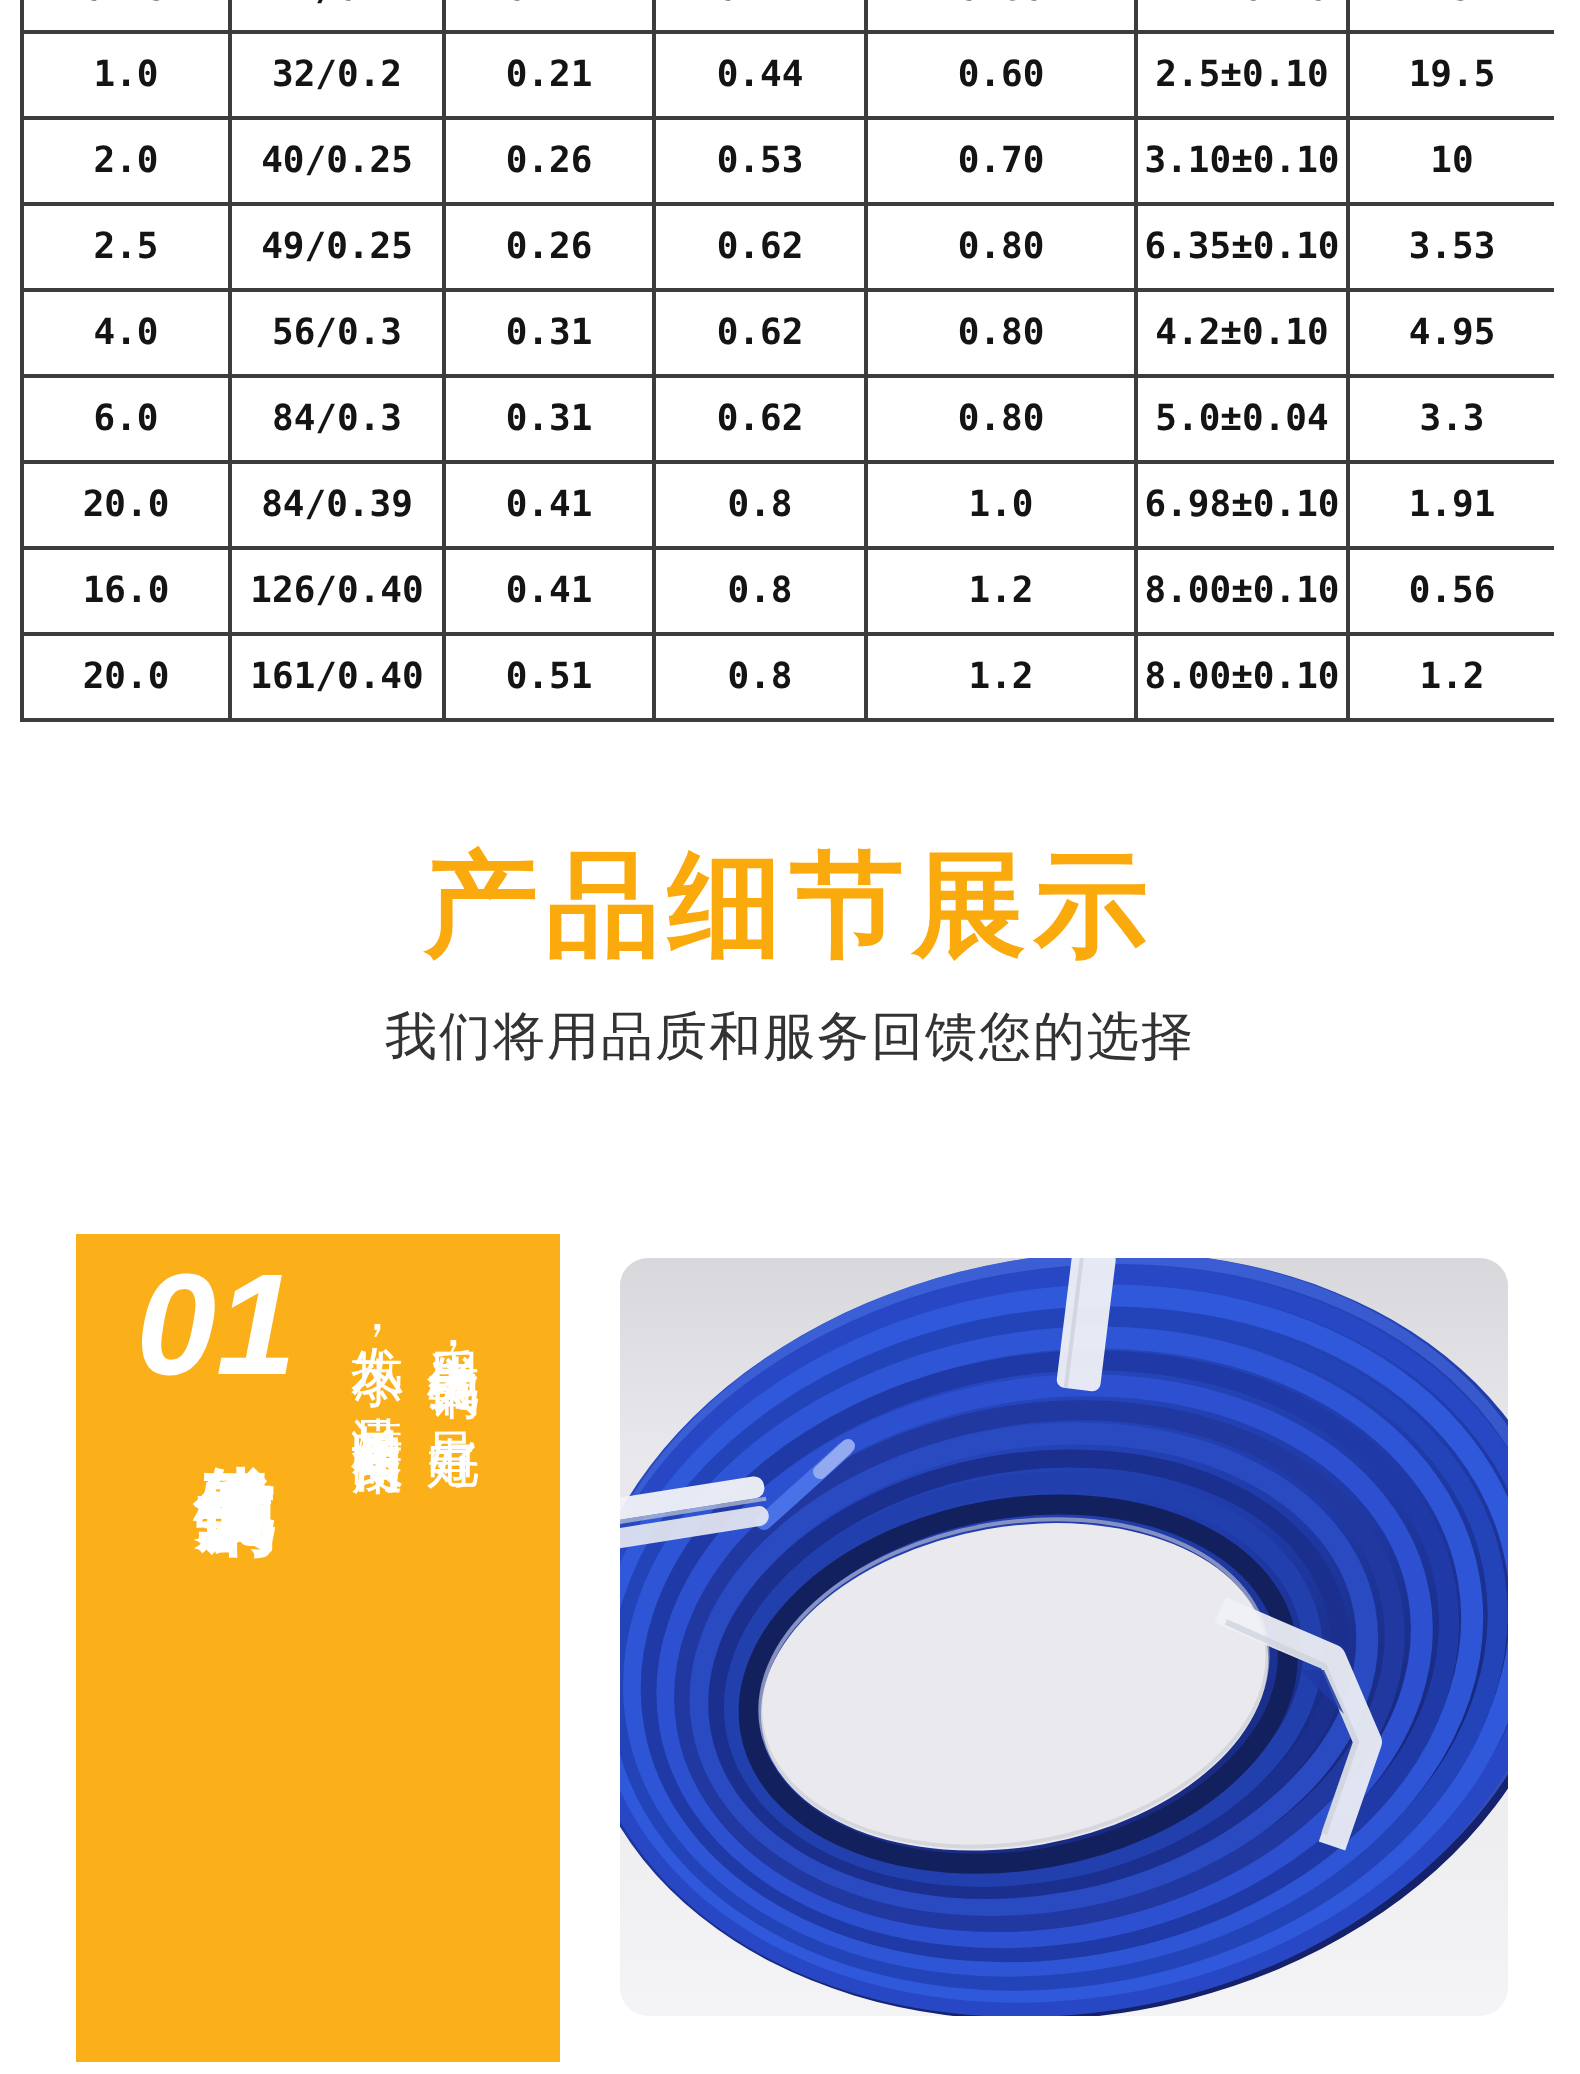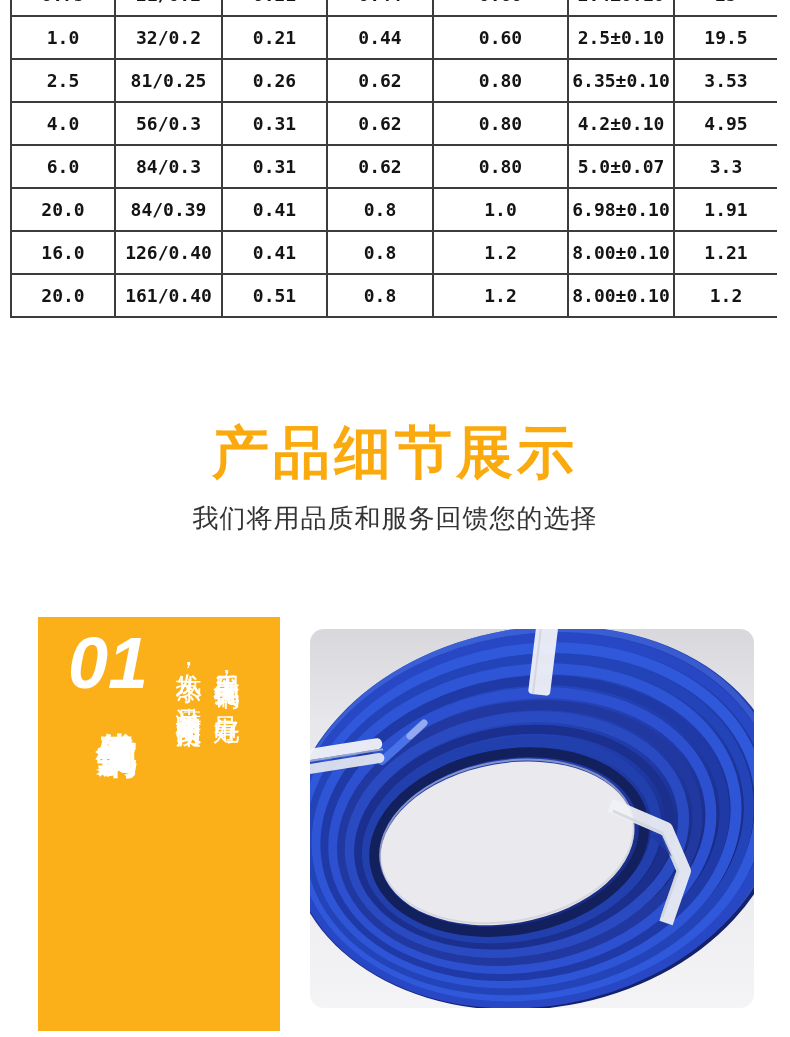--- a/index.html
+++ b/index.html
@@ -113,22 +113,31 @@
         <tr>
           <td>1.0</td>
           <td>32/0.2</td>
           <td>0.21</td>
           <td>0.44</td>
           <td>0.60</td>
           <td>2.5±0.10</td>
           <td>19.5</td>
         </tr>
         <tr>
+          <td>2.0</td>
+          <td>40/0.25</td>
+          <td>0.26</td>
+          <td>0.53</td>
+          <td>0.70</td>
+          <td>3.10±0.10</td>
+          <td>10</td>
+        </tr>
+        <tr>
           <td>2.5</td>
-          <td>81/0.25</td>
+          <td>49/0.25</td>
           <td>0.26</td>
           <td>0.62</td>
           <td>0.80</td>
           <td>6.35±0.10</td>
           <td>3.53</td>
         </tr>
         <tr>
           <td>4.0</td>
           <td>56/0.3</td>
           <td>0.31</td>
@@ -136,40 +145,40 @@
           <td>0.80</td>
           <td>4.2±0.10</td>
           <td>4.95</td>
         </tr>
         <tr>
           <td>6.0</td>
           <td>84/0.3</td>
           <td>0.31</td>
           <td>0.62</td>
           <td>0.80</td>
-          <td>5.0±0.07</td>
+          <td>5.0±0.04</td>
           <td>3.3</td>
         </tr>
         <tr>
           <td>20.0</td>
           <td>84/0.39</td>
           <td>0.41</td>
           <td>0.8</td>
           <td>1.0</td>
           <td>6.98±0.10</td>
           <td>1.91</td>
         </tr>
         <tr>
           <td>16.0</td>
           <td>126/0.40</td>
           <td>0.41</td>
           <td>0.8</td>
           <td>1.2</td>
           <td>8.00±0.10</td>
-          <td>1.21</td>
+          <td>0.56</td>
         </tr>
         <tr>
           <td>20.0</td>
           <td>161/0.40</td>
           <td>0.51</td>
           <td>0.8</td>
           <td>1.2</td>
           <td>8.00±0.10</td>
           <td>1.2</td>
         </tr>

